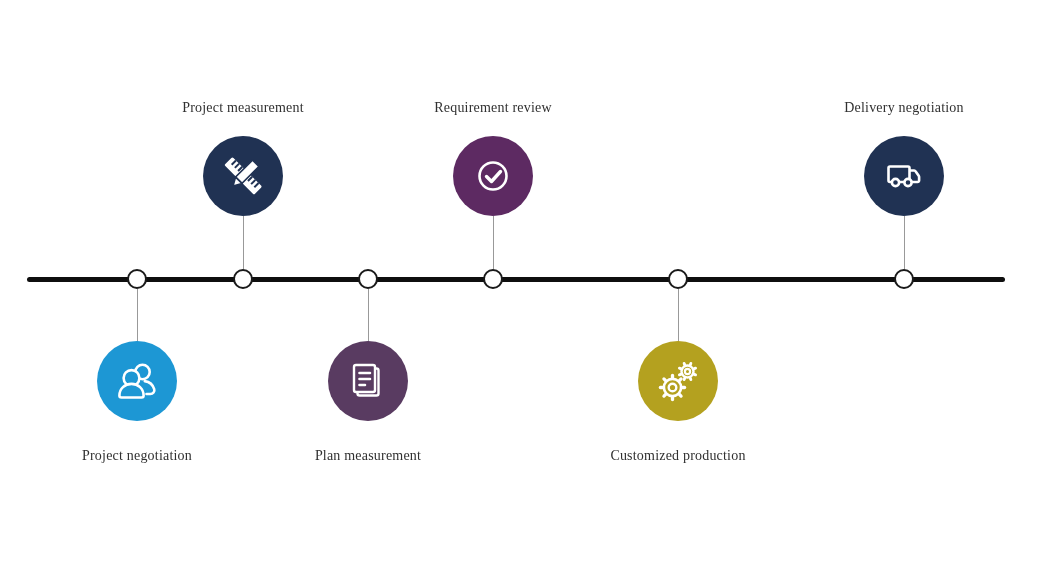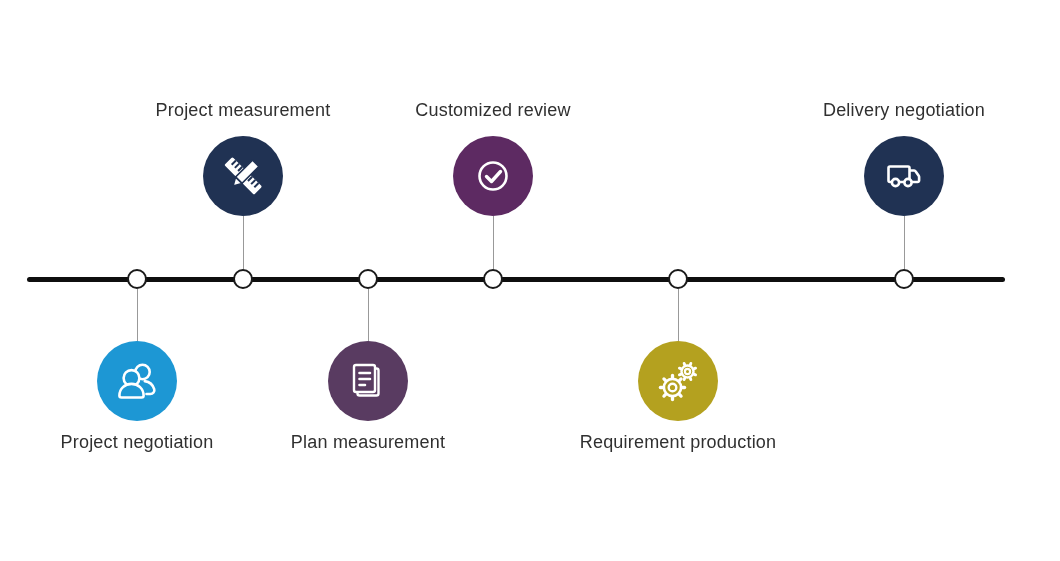--- a/index.html
+++ b/index.html
@@ -71,26 +71,27 @@
   }
   .step.above .icon-circle { top: 136px; }
   .step.below .icon-circle { top: 341px; }
   .icon-circle svg { width: 48px; height: 48px; display: block; }
 
   .step-label {
     position: absolute;
     left: 0;
     transform: translateX(-50%);
     white-space: nowrap;
-    font-size: 18px;
+    font-size: 14px;
     letter-spacing: 0.2px;
     color: var(--label-color, #303030);
+    font-family: Liberation Serif, serif;
   }
   .step.above .step-label { top: 100px; }
-  .step.below .step-label { top: 432px; }
+  .step.below .step-label { top: 448px; }
 </style>
 </head>
 <body>
 
 <div class="stage" style="background: rgb(255, 255, 255); --line-color: #0f0f0f; --node-fill: #ffffff; --node-border: #1a1a1a; --connector-color: #999999; --label-color: #303030;">
 
   <div class="timeline-line"></div>
 
   <div class="step step-1 below">
     <div class="stem"></div>
@@ -143,21 +144,21 @@
 
   <div class="step step-4 above">
     <div class="stem"></div>
     <div class="node"></div>
     <div class="icon-circle" style="background: rgb(93, 42, 98); color: rgb(93, 42, 98);">
       <svg viewBox="0 0 48 48">
         <circle cx="24" cy="24" r="13.5" fill="none" stroke="#fff" stroke-width="2.6"></circle>
         <path d="M17.5 24.5 l5 5 l9 -10" fill="none" stroke="#fff" stroke-width="3.4" stroke-linecap="round" stroke-linejoin="round"></path>
       </svg>
     </div>
-    <div class="step-label">Customized review</div>
+    <div class="step-label">Requirement review</div>
   </div>
 
   <div class="step step-5 below">
     <div class="stem"></div>
     <div class="node"></div>
     <div class="icon-circle" style="background: rgb(180, 161, 31); color: rgb(180, 161, 31);">
       <svg viewBox="0 0 48 48">
         <g fill="none" stroke="#fff">
           <g stroke-width="3.3" stroke-linecap="round">
             <line x1="18.5" y1="18.4" x2="18.5" y2="21.4" transform="rotate(0 18.5 30.5)"></line>
@@ -179,21 +180,21 @@
             <line x1="33.5" y1="5.8" x2="33.5" y2="8.4" transform="rotate(202.5 33.5 14.5)"></line>
             <line x1="33.5" y1="5.8" x2="33.5" y2="8.4" transform="rotate(247.5 33.5 14.5)"></line>
             <line x1="33.5" y1="5.8" x2="33.5" y2="8.4" transform="rotate(292.5 33.5 14.5)"></line>
             <line x1="33.5" y1="5.8" x2="33.5" y2="8.4" transform="rotate(337.5 33.5 14.5)"></line>
           </g>
           <circle cx="33.5" cy="14.5" r="6" stroke-width="2.4"></circle>
           <circle cx="33.5" cy="14.5" r="2.6" stroke-width="2.2"></circle>
         </g>
       </svg>
     </div>
-    <div class="step-label">Requirement production</div>
+    <div class="step-label">Customized production</div>
   </div>
 
   <div class="step step-6 above">
     <div class="stem"></div>
     <div class="node"></div>
     <div class="icon-circle" style="background: rgb(32, 50, 83); color: rgb(32, 50, 83);">
       <svg viewBox="0 0 48 48">
         <g fill="none" stroke="#fff" stroke-width="2.6" stroke-linejoin="round">
           <rect x="8.5" y="14.5" width="21" height="15.5" rx="1.5"></rect>
           <path d="M29.5 18.5 h4.6 a1.9 1.9 0 0 1 1.6 0.9 l3 4.4 a2.2 2.2 0 0 1 0.4 1.3 v3.4 a1.5 1.5 0 0 1 -1.5 1.5 h-8.1"></path>

